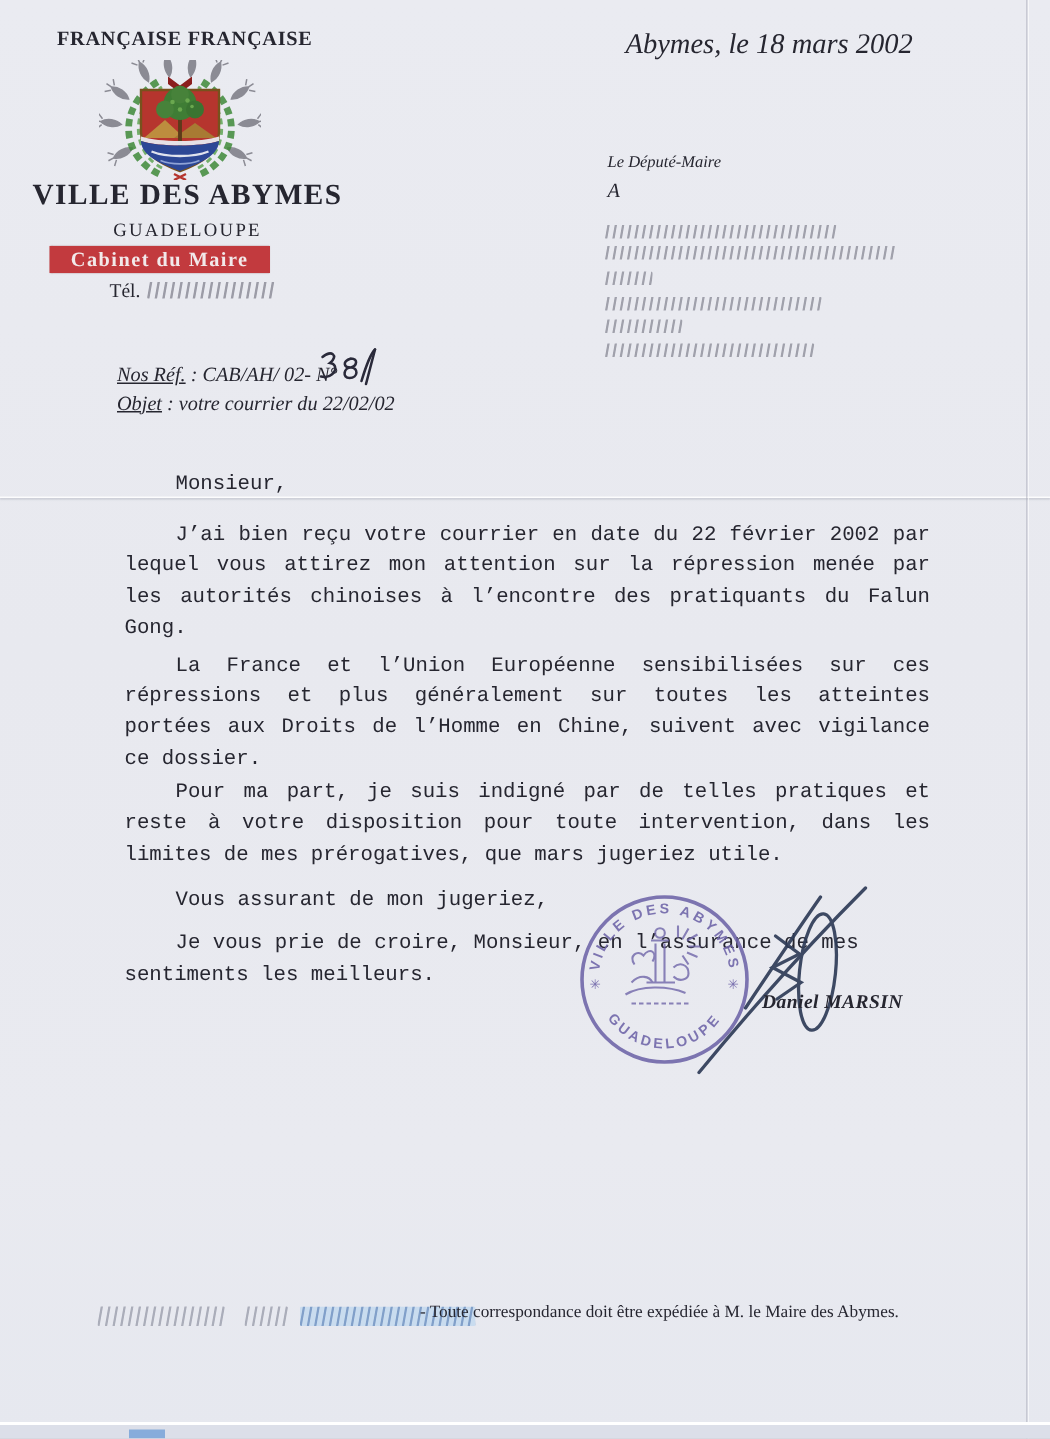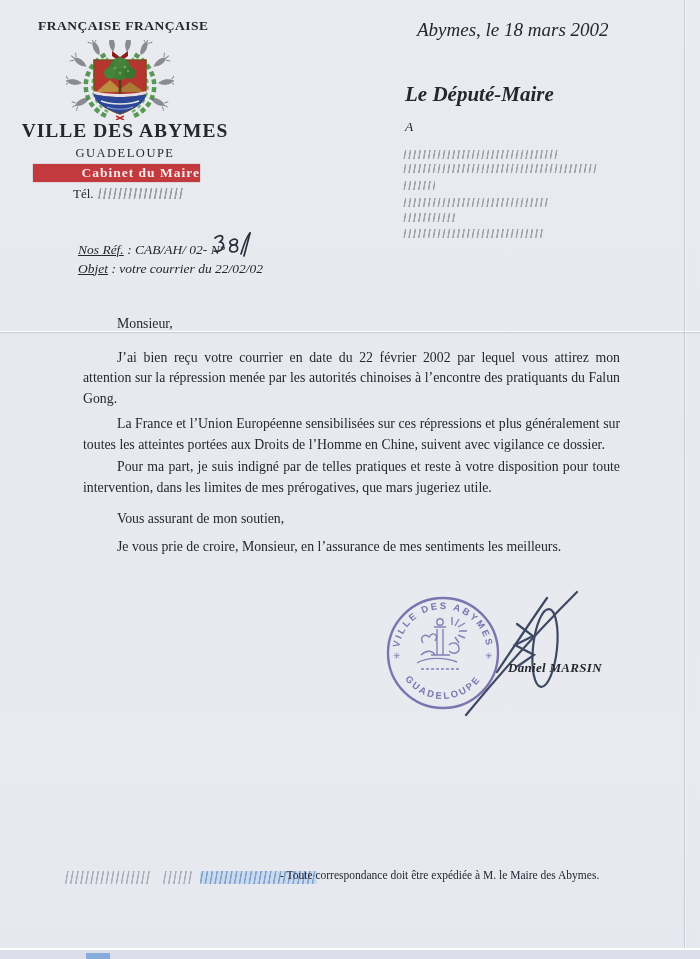--- a/index.html
+++ b/index.html
@@ -9,56 +9,56 @@
     color:#262630;font-family:"Liberation Serif","DejaVu Serif",serif;
     overflow:hidden;
   }
   .abs{position:absolute;}
   
   .republic{left:38px;top:18px;font-size:13.5px;font-weight:bold;letter-spacing:.5px;}
   .arms{left:66px;top:40px;}
   .city-title{left:0;top:120px;width:250px;text-align:center;font-size:19.5px;font-weight:bold;letter-spacing:1px;}
   .region{left:0;top:146px;width:250px;text-align:center;font-size:12.5px;letter-spacing:1.5px;}
   .office-banner{
-    left:33px;top:164px;width:167px;height:18px;background:#c23a3e;
+    left:33px;top:164px;width:147px;height:18px;background:#c23a3e;
     color:#f2e9ea;font-weight:bold;font-size:13.5px;letter-spacing:1px;
-    text-align:right;line-height:18px;box-shadow:0 0 1px rgba(120,30,30,.6);
+    text-align:center;line-height:18px;box-shadow:0 0 1px rgba(120,30,30,.6);
   }
   .tel-line{left:73px;top:186px;font-size:13px;}
   .redact{
     display:inline-block;vertical-align:-1px;height:11px;border-radius:1px;
     background:repeating-linear-gradient(100deg,
       rgba(108,108,122,0) 0px,rgba(108,108,122,0) 1.6px,
       rgba(108,108,122,.62) 2.2px,rgba(108,108,122,.62) 3.2px,
       rgba(108,108,122,0) 3.8px,rgba(108,108,122,0) 5px);
     filter:blur(.4px);
   }
   .tel-redact{width:86px;margin-left:4px;}
   
   .date-line{left:417px;top:19px;font-size:19px;font-style:italic;}
-  .sender-title{left:405px;top:82px;font-size:21px;font-weight:bold;font-style:italic;}
+  .sender-title{left:405px;top:102px;font-size:11px;font-weight:normal;font-style:italic;}
   .recipient-a{left:405px;top:119px;font-size:13.5px;font-style:italic;}
   .addr-bar{position:absolute;left:403px;height:9px;border-radius:1px;
     background:repeating-linear-gradient(100deg,
       rgba(100,100,115,0) 0px,rgba(100,100,115,0) 1.6px,
       rgba(100,100,115,.55) 2.2px,rgba(100,100,115,.55) 3.1px,
       rgba(100,100,115,0) 3.7px,rgba(100,100,115,0) 4.8px);
     filter:blur(.45px);}
   
   .refs{left:78px;top:241px;font-size:13.5px;font-style:italic;line-height:18.5px;}
   .refs .lbl{text-decoration:underline;}
   .handnum{left:209px;top:230px;}
   
   .crease-h{left:0;top:331px;width:700px;height:1px;background:rgba(255,255,255,.85);
     box-shadow:0 1px 1px rgba(130,132,150,.35);}
   .fold-v{top:0;left:684px;width:1px;height:959px;background:rgba(168,170,184,.5);
     box-shadow:1px 0 0 rgba(255,255,255,.6);}
   .body-text{left:83px;top:314px;width:537px;font-size:13.8px;line-height:20.7px;
     text-align:justify;}
-  .body-text p{margin:0;text-indent:34px;}
+  .body-text p{margin:0;text-indent:34px;font-family:Liberation Mono, monospace;}
   .p-salut{margin-bottom:13px !important;text-align:left;}
   .p1{margin-bottom:4px !important;}
   .p2{margin-bottom:2px !important;}
   .p3{margin-bottom:10px !important;}
   .p-close1{margin-bottom:8px !important;text-align:left;}
   .p-close2{text-align:left;}
   
   .stamp{left:383px;top:593px;}
   .sig{left:458px;top:578px;}
   .sig-name{left:508px;top:660px;font-size:13px;font-weight:bold;font-style:italic;
@@ -197,21 +197,21 @@
   </svg>
 
   <div class="abs crease-h"></div>
   <div class="abs fold-v"></div>
 
   <div class="abs body-text">
     <p class="p-salut">Monsieur,</p>
     <p class="p1">J’ai bien reçu votre courrier en date du 22 février 2002 par lequel vous attirez mon attention sur la répression menée par les autorités chinoises à l’encontre des pratiquants du Falun Gong.</p>
     <p class="p2">La France et l’Union Européenne sensibilisées sur ces répressions et plus généralement sur toutes les atteintes portées aux Droits de l’Homme en Chine, suivent avec vigilance ce dossier.</p>
     <p class="p3">Pour ma part, je suis indigné par de telles pratiques et reste à votre disposition pour toute intervention, dans les limites de mes prérogatives, que mars jugeriez utile.</p>
-    <p class="p-close1">Vous assurant de mon soutien,</p>
+    <p class="p-close1">Vous assurant de mon jugeriez,</p>
     <p class="p-close2">Je vous prie de croire, Monsieur, en l’assurance de mes sentiments les meilleurs.</p>
   </div>
 
   <svg class="stamp abs" width="120" height="120" viewBox="0 0 120 120" style="opacity:.88;">
     <defs>
       <path id="arcTop" d="M17.7,72.1 A44,44 0 1 1 102.3,72.1" fill="none"></path>
       <path id="arcBot" d="M16.8,75.7 A46,46 0 0 0 103.2,75.7" fill="none"></path>
     </defs>
     <circle cx="60" cy="60" r="55" fill="none" stroke="#6e64a8" stroke-width="2.4"></circle>
     <text font-family="Liberation Sans, sans-serif" font-size="9.5" font-weight="bold" fill="#6e64a8" letter-spacing="2.2">

